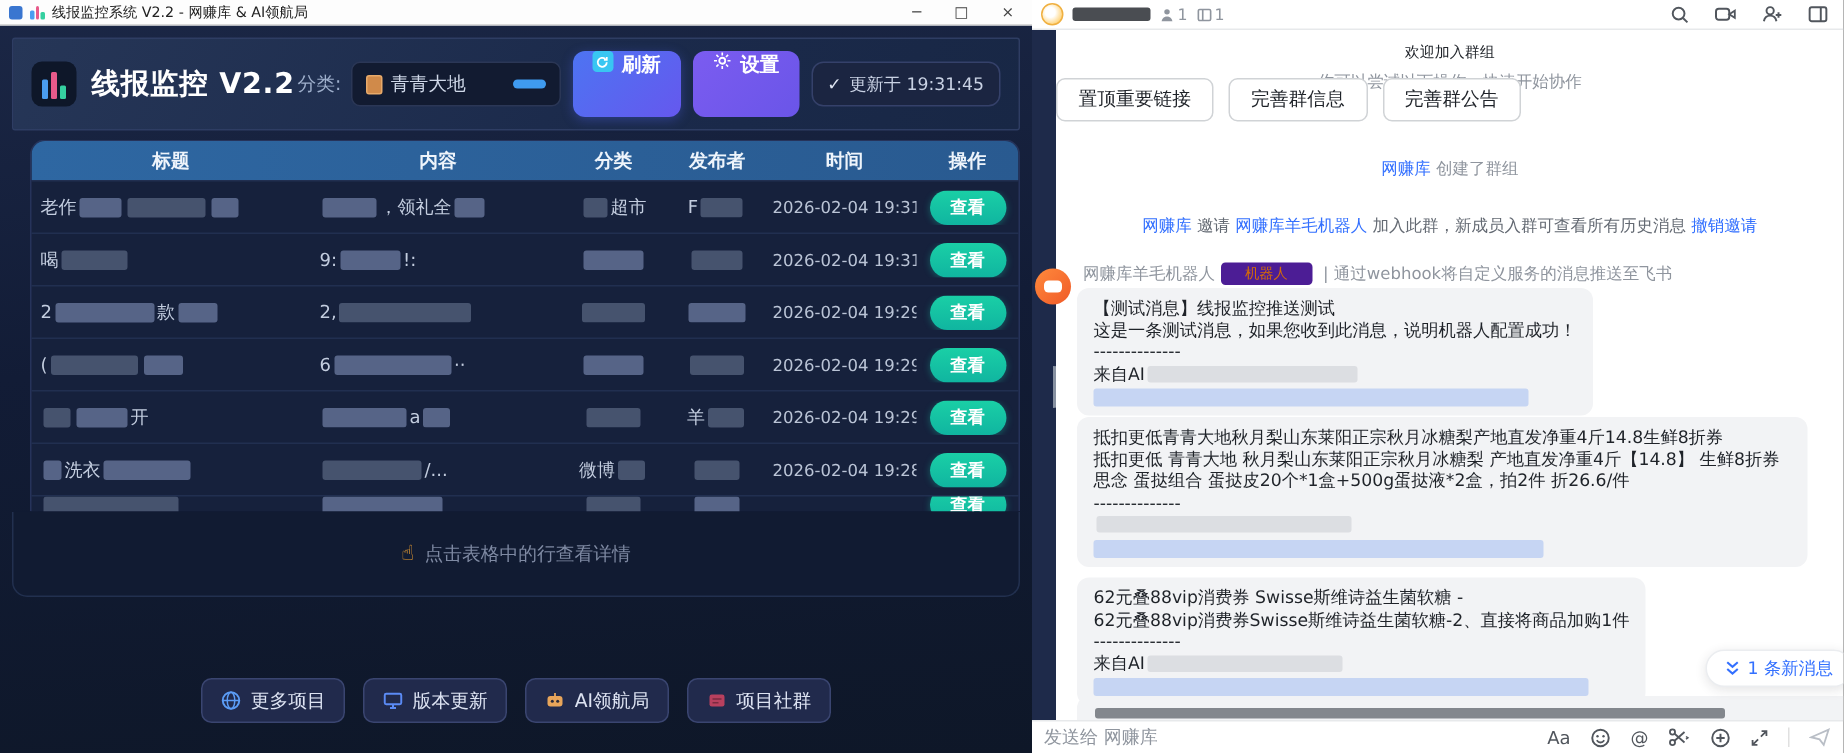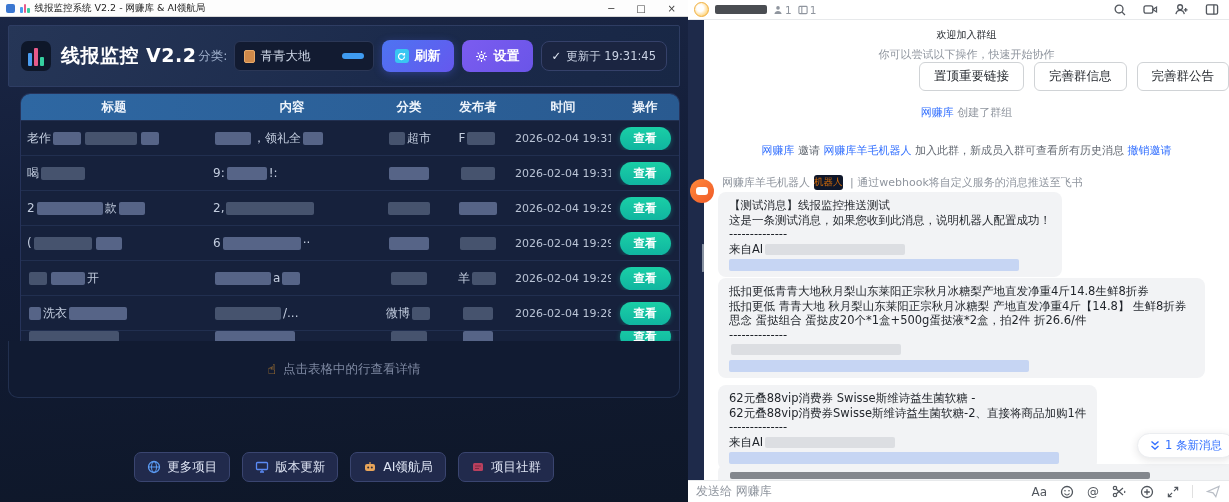--- a/index.html
+++ b/index.html
@@ -20,21 +20,21 @@
   .logo{width:30px;height:30px;background:#0e1729;border-radius:7px;display:flex;align-items:flex-end;justify-content:center;gap:2px;padding:5px 6px;flex:none}
   .logo i{display:block;width:4px;border-radius:1px}
   .logo .b1{height:13px;background:#4a9df0}.logo .b2{height:18px;background:#e85a8a}.logo .b3{height:9px;background:#35d0a0}
   .app-title{margin-left:10px;font-size:19px;font-weight:bold;color:#fff;letter-spacing:.5px;white-space:nowrap}
   .tb-spacer{flex:1}
   .cat-label{font-size:12.5px;color:#9fb0cc;white-space:nowrap}
   .cat-select{margin-left:6px;width:140px;height:30px;background:#121b31;border:1px solid #2b3756;border-radius:6px;display:flex;align-items:center;padding:0 9px;gap:6px;cursor:pointer}
   .clip-icon{width:11px;height:13px;background:#d08a4a;border-radius:2px;border:1px solid #e8aa6a;flex:none}
   .cat-value{font-size:12.5px;color:#cfd8e8;white-space:nowrap}
   .cat-dash{margin-left:auto;width:22px;height:6px;border-radius:3px;background:#3f9bf0}
-  .btn-refresh,.btn-settings{margin-left:8px;height:32px;padding:0 13px;border-radius:8px;display:flex;align-items:center;gap:6px;font-size:13px;font-weight:bold;color:#fff;cursor:pointer;white-space:nowrap}
+  .btn-refresh,.btn-settings{margin-left:8px;height:44px;padding:0 13px;border-radius:8px;display:flex;gap:6px;font-size:13px;font-weight:bold;color:#fff;cursor:pointer;white-space:nowrap}
   .btn-refresh{background:linear-gradient(135deg,#4d74f2,#6558ee);box-shadow:0 2px 8px rgba(80,100,240,.35)}
   .btn-settings{background:linear-gradient(135deg,#7b5cf0,#6a55e8)}
   .ref-ic{width:14px;height:14px;background:#39c6f2;border-radius:3px;display:flex;align-items:center;justify-content:center;flex:none}
   .upd-badge{margin-left:8px;height:30px;padding:0 10px;border-radius:8px;background:#1b2541;border:1px solid #35416a;display:flex;align-items:center;gap:5px;font-size:11.5px;color:#c9d2e4;white-space:nowrap}
   .upd-badge .chk{color:#dfe6f2}
 
   .table-card{position:absolute;left:20px;right:8px;top:93px;height:248px;border-radius:10px 10px 0 0;background:#16213c;border:1px solid #26335a;border-bottom:none;overflow:hidden}
   .thead{height:26px;background:linear-gradient(90deg,#2e67a2,#295a90);display:flex;align-items:center}
   .thead span{font-size:12.5px;font-weight:bold;color:#eef4fb;text-align:center}
   .c0{width:186px}.c1{width:170px}.c2{width:64px}.c3{width:74px}.c4{width:96px}.c5{flex:1}
@@ -65,27 +65,27 @@
 
   .strip{position:absolute;left:0;top:20px;width:16px;height:460px;background:#1e2a4a}
   .strip-handle{position:absolute;left:14px;top:244px;width:13px;height:28px;border-radius:0 14px 14px 0;background:#9aa3b0;opacity:.85;cursor:pointer}
   .bot-avatar{position:absolute;left:2px;top:179px;width:24px;height:24px;border-radius:50%;background:linear-gradient(135deg,#ff8a3c,#f05a28);z-index:3}
   .bot-avatar:after{content:"";position:absolute;left:6px;top:8px;width:12px;height:8px;border-radius:3px;background:#fff}
 
   .chat{position:absolute;left:16px;top:20px;right:0;bottom:22px;overflow:hidden;background:#fff;font-size:11.5px;color:#1f2329}
   .pos{position:absolute;left:0;right:0}
   .welcome-title{top:8px;text-align:center;font-size:10px;color:#1f2329}
   .welcome-sub{top:27px;text-align:center;font-size:11px;color:#8f959e}
-  .actions{top:42px;display:flex;justify-content:flex-end;gap:10px}
+  .actions{top:32px;display:flex;justify-content:flex-start;gap:10px}
   .actions button{padding:5px 14px;background:#fff;border:1px solid #d0d3d6;border-radius:6px;font-size:12.5px;color:#1f2329;cursor:pointer;font-family:inherit}
   .created{top:85px;text-align:center;font-size:11px;color:#8f959e}
   .invite{top:123px;text-align:center;font-size:11px;color:#646a73}
   .link{color:#3370ff;cursor:pointer}
   .botline{top:155px;left:18px;right:10px;font-size:11px;color:#8f959e;white-space:nowrap}
-  .bot-tag{display:inline-block;background:#0f172a;color:#d46b08;border-radius:3px;font-size:9.5px;padding:1px 0;margin:0 4px;vertical-align:1px}
+  .bot-tag{display:inline-block;background:#4c1d95;color:#d46b08;border-radius:3px;font-size:9.5px;padding:1px 16px;margin:0 4px;vertical-align:1px}
   .msg{position:absolute;left:14px;max-width:487px;background:#f2f3f5;border-radius:8px;padding:6px 11px;line-height:14.5px;font-size:11.5px;color:#1f2329}
   .cblur{display:inline-block;height:11px;border-radius:2px;background:#dcdee2;vertical-align:middle;margin:0 2px}
   .linkblur{height:12px;border-radius:2px;background:#c6d5f3;margin-top:3px}
   .msg4{position:absolute;left:14px;top:444px;width:520px;height:36px;background:#f2f3f5;border-radius:8px;padding:8px 12px}
   .dstrip{height:7px;border-radius:2px;background:#83878d;margin-bottom:5px}
 
   .new-pill{position:absolute;right:-6px;top:433px;display:flex;align-items:center;gap:5px;background:#fff;border:1px solid #ebedf0;border-radius:14px;box-shadow:0 2px 8px rgba(31,35,41,.12);padding:4px 12px;font-size:11.5px;color:#3370ff;cursor:pointer;z-index:5}
 
   .input-bar{position:absolute;left:0;right:0;bottom:0;height:22px;background:#fff;border-top:1px solid #e7e9eb;display:flex;align-items:center;padding:0 8px;gap:13px}
   .ph{font-size:12px;color:#8f959e;white-space:nowrap}

